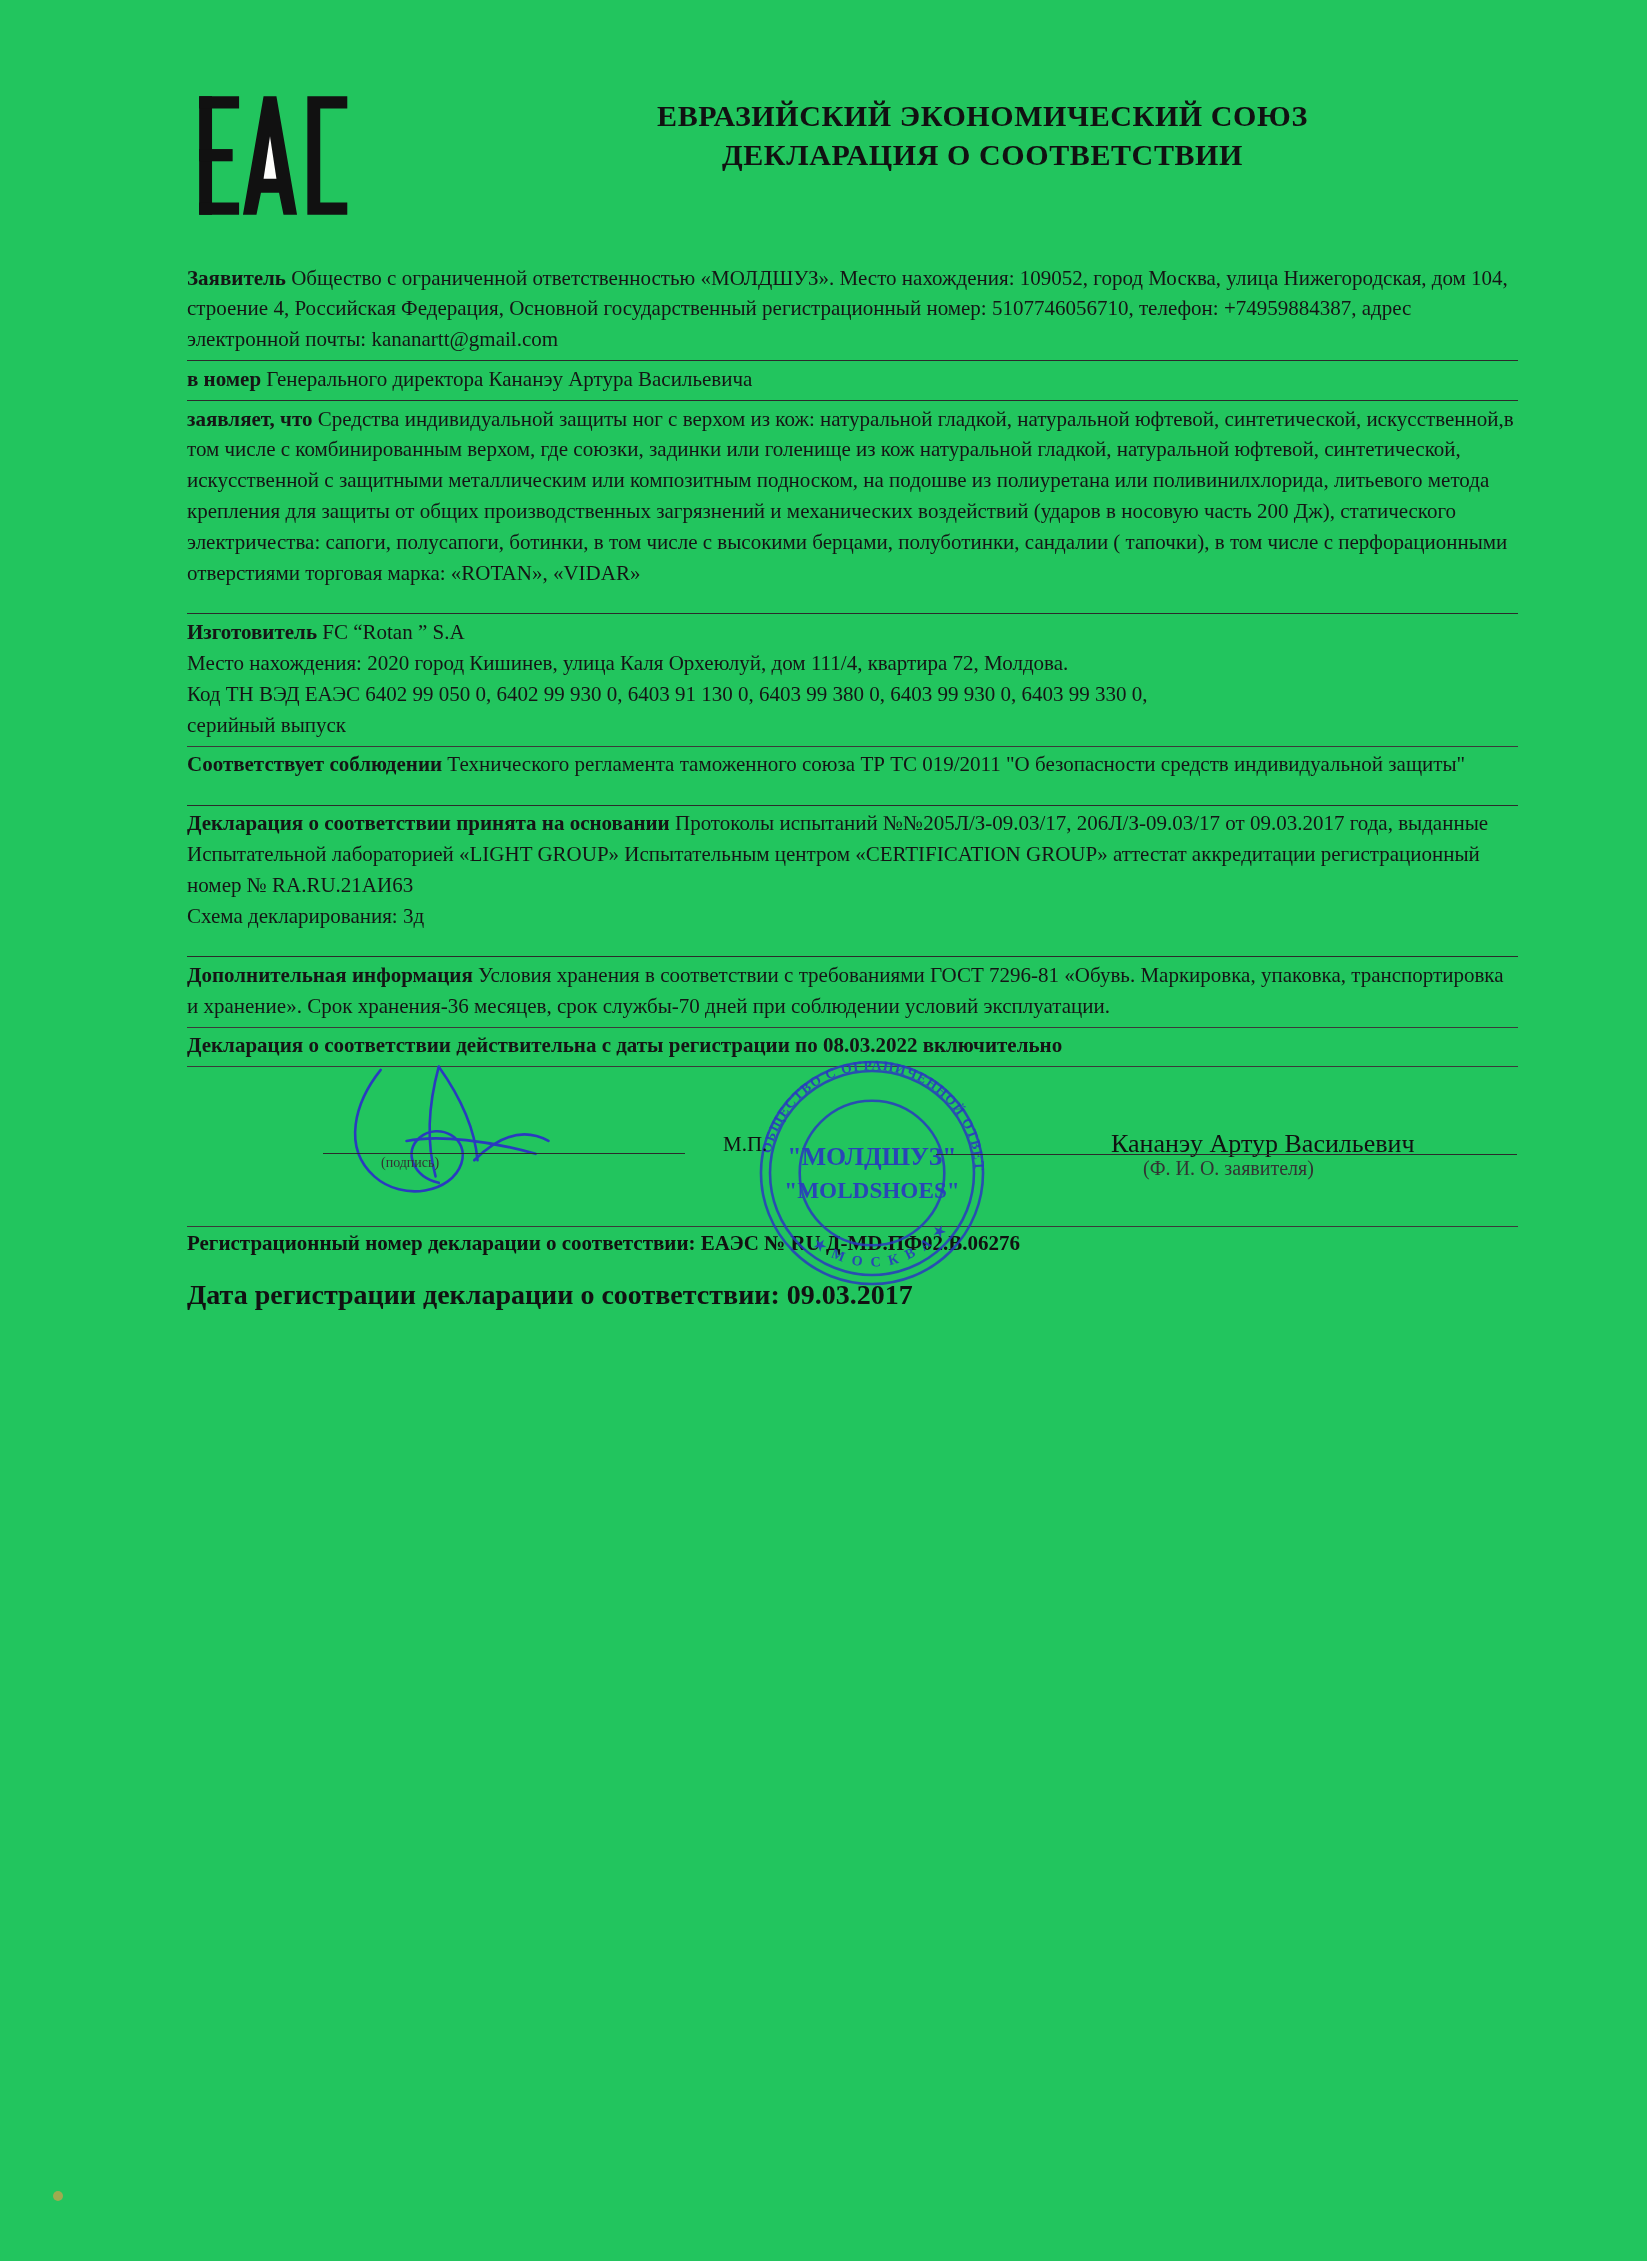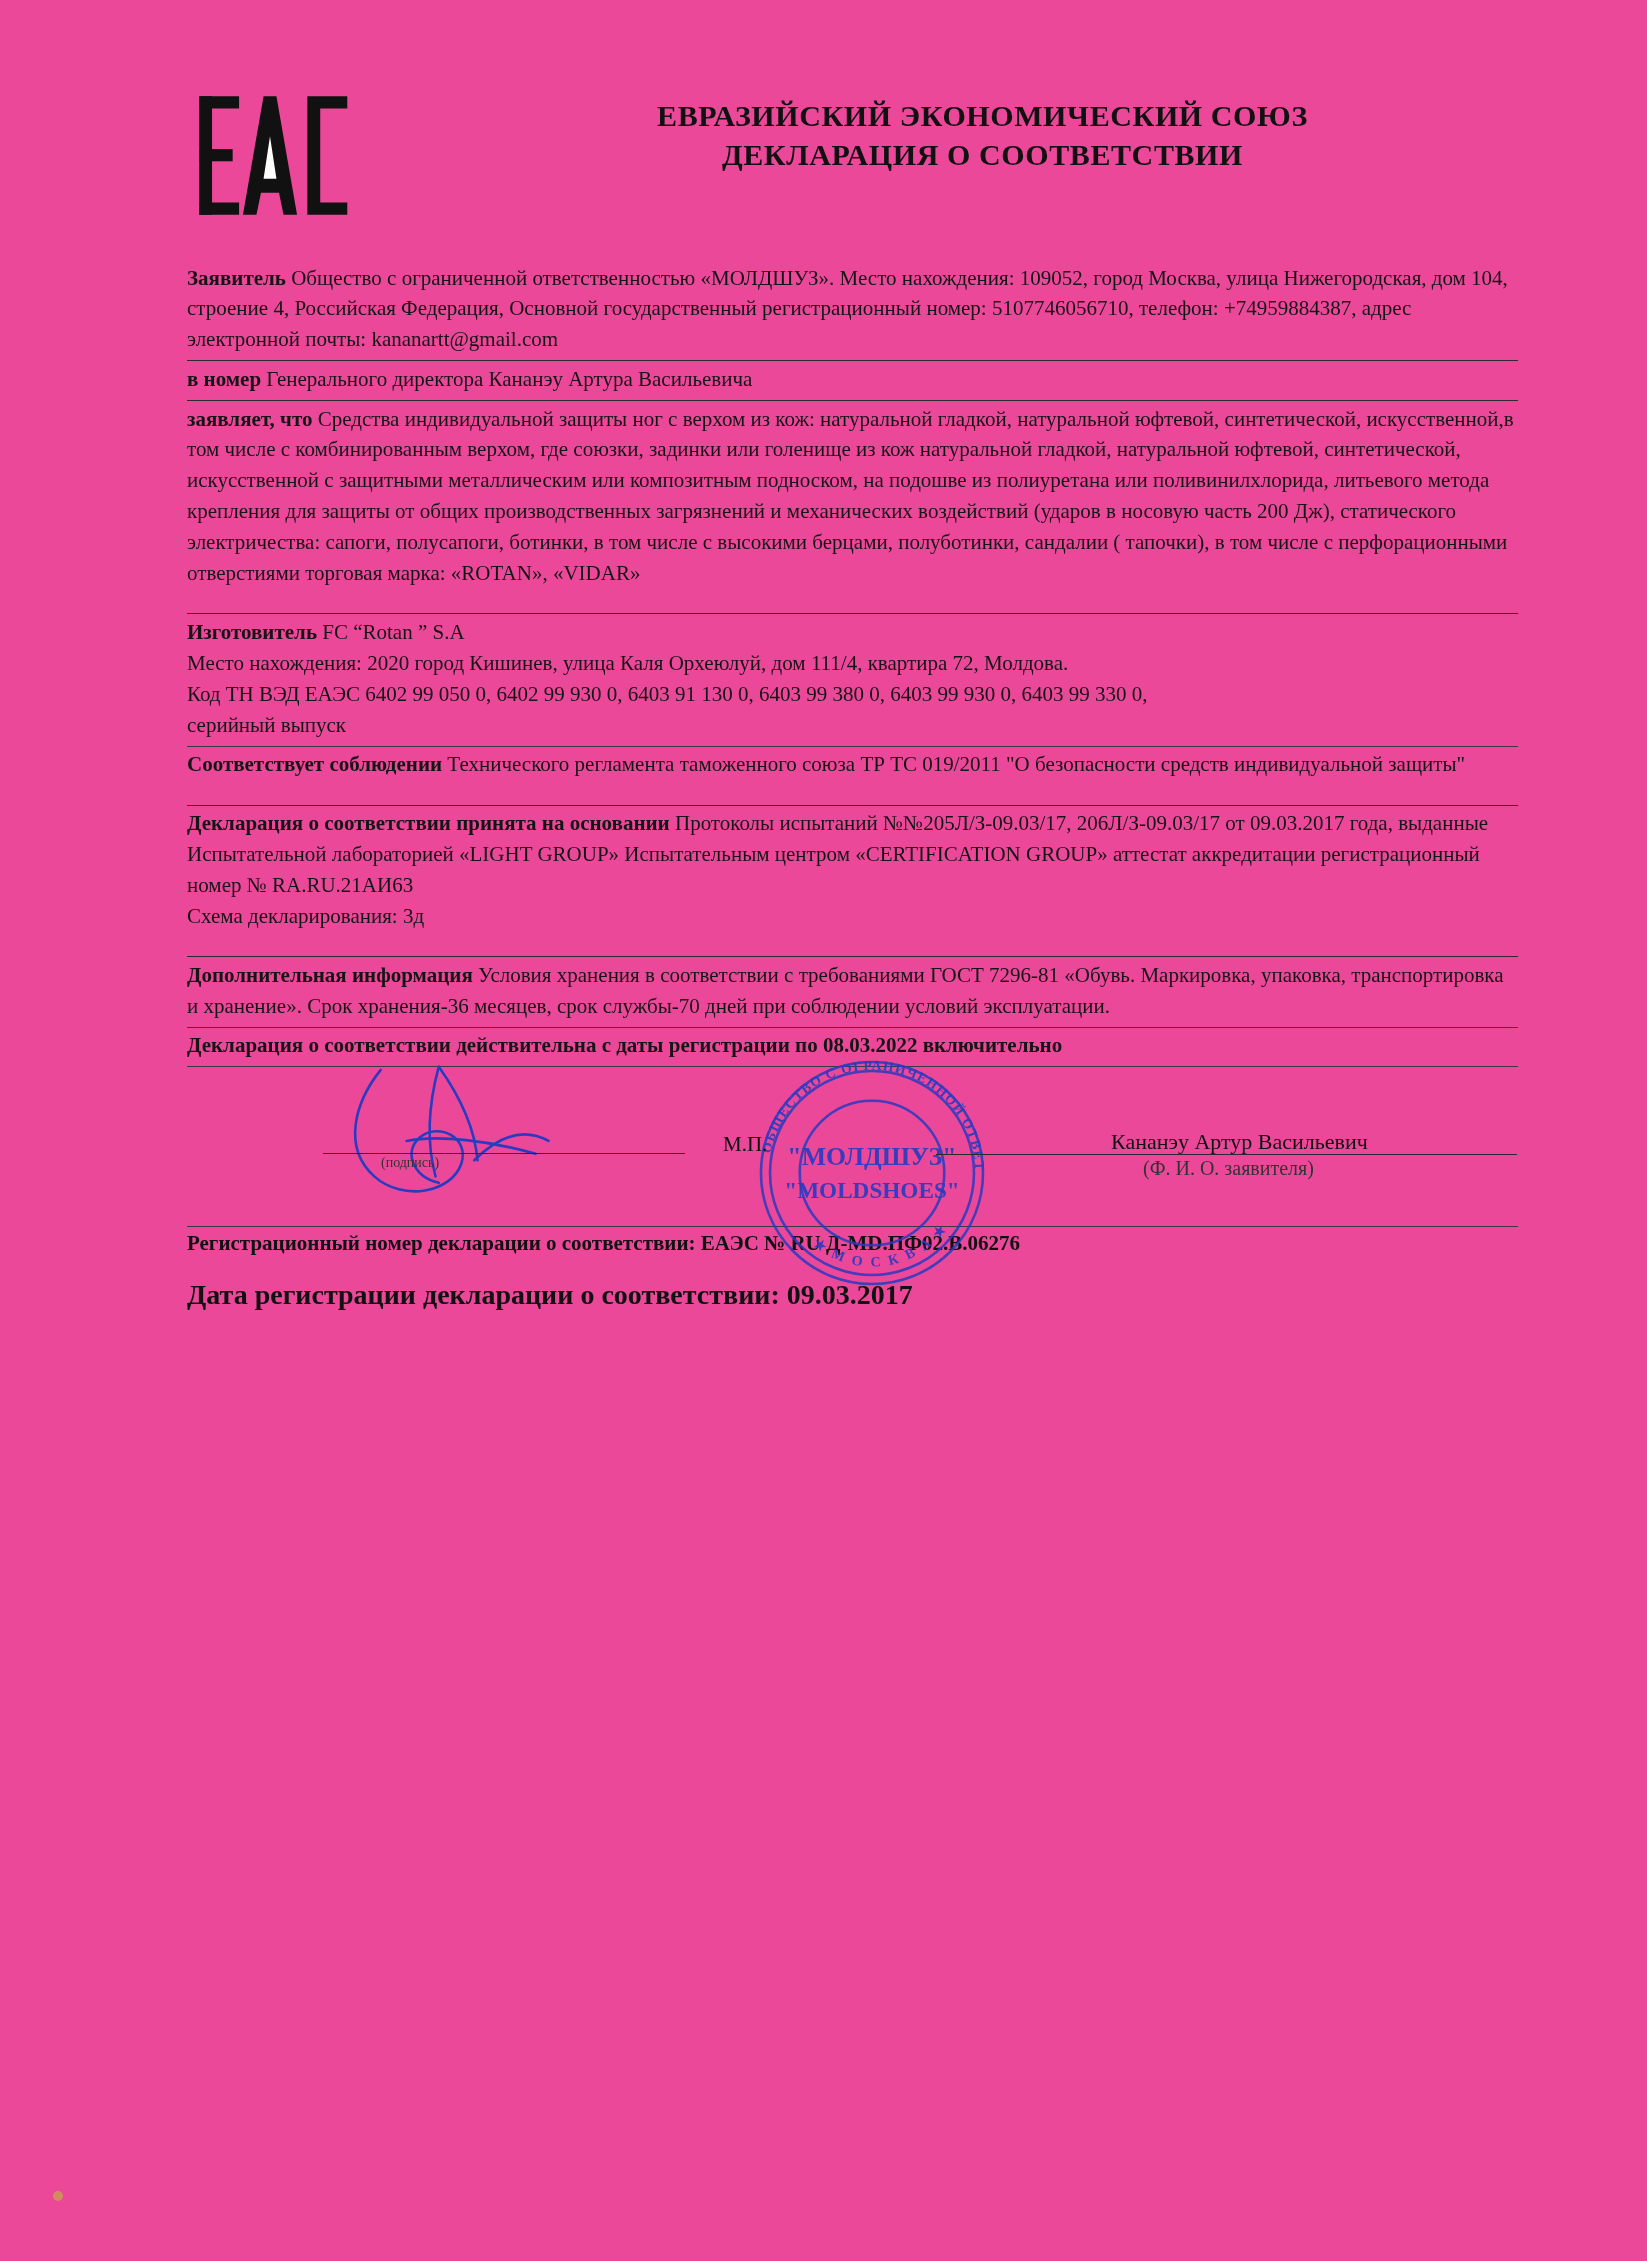--- a/index.html
+++ b/index.html
@@ -12,21 +12,21 @@
     height: 2261px;
     position: relative;
     font-family: "Liberation Serif", serif;
     color: #1a1a1a;
     overflow: hidden;
   }
 
   .page {
     position: absolute;
     inset: 0;
-    background: #ec4899;
+    background: #22c55e;
   }
 
   
   .header {
     position: absolute;
     top: 78px;
     left: 194px;
     width: 1292px;
     height: 155px;
   }
@@ -111,21 +111,21 @@
     top: 62px;
     left: 536px;
     font-size: 21px;
     color: #111;
     text-align: center;
   }
   .applicant-name {
     position: absolute;
     top: 59px;
     left: 924px;
-    font-size: 22px;
+    font-size: 26px;
     color: #111;
   }
   .applicant-line {
     position: absolute;
     top: 84px;
     left: 749px;
     width: 581px;
     border-bottom: 1.3px solid #2b2b2b;
   }
   .applicant-caption {

